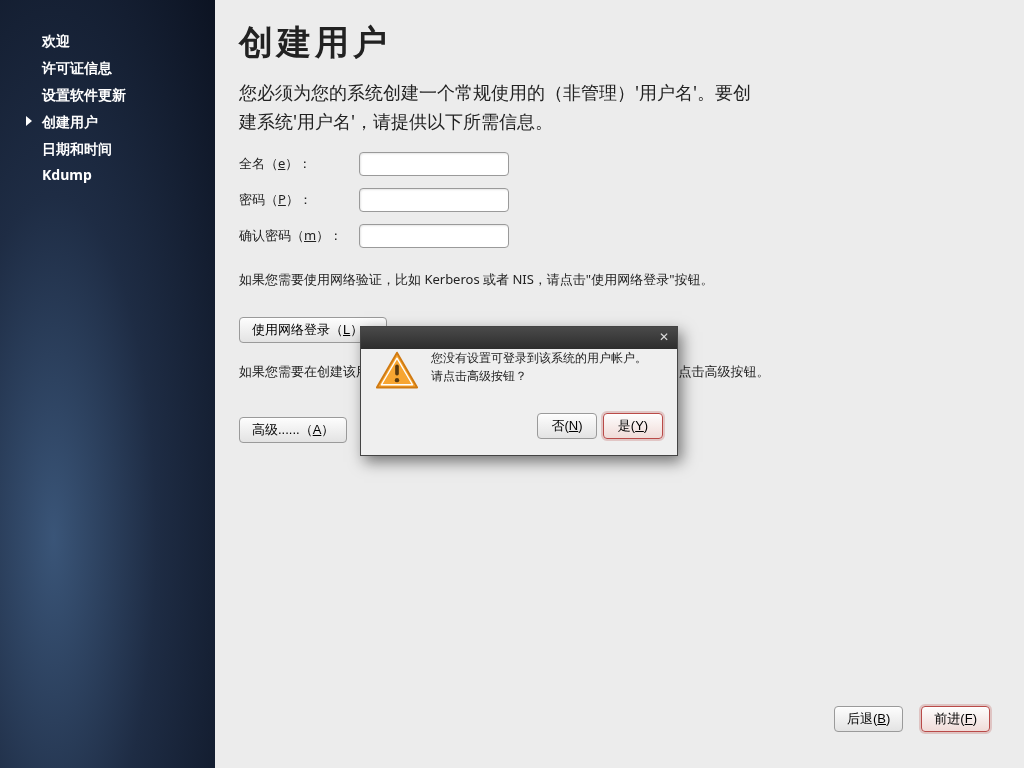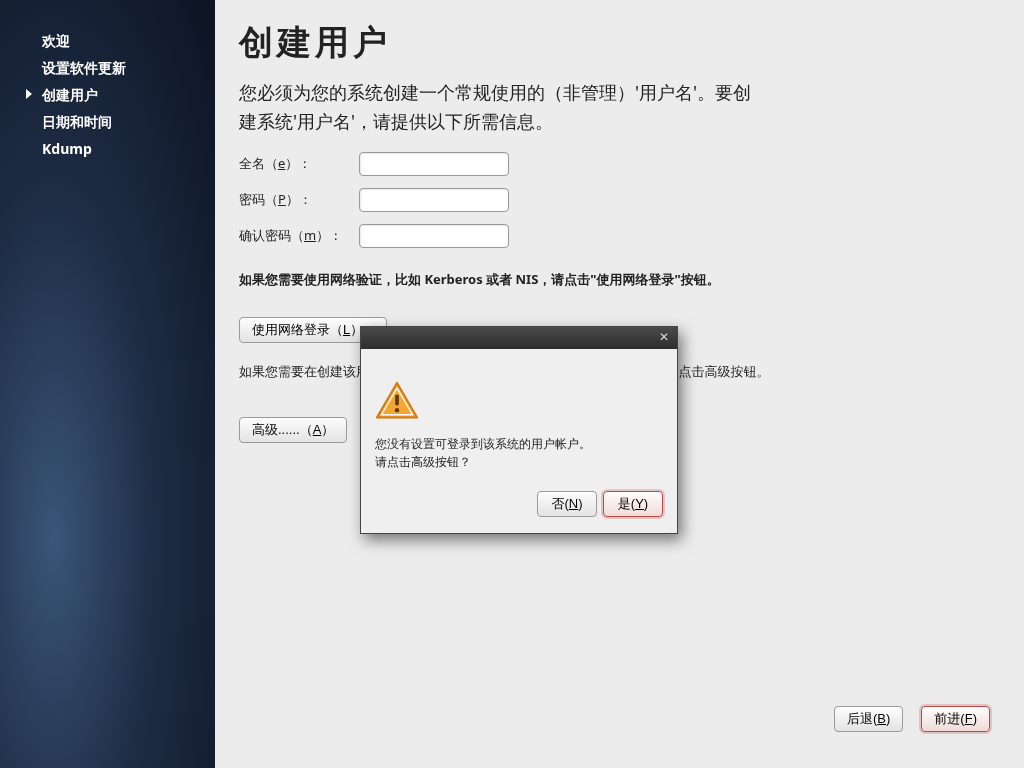--- a/index.html
+++ b/index.html
@@ -22,21 +22,21 @@
   .form-row { display: flex; align-items: center; margin-bottom: 12px; }
   .form-row label { width: 120px; }
   .form-row .mn { text-decoration: underline; }
   .text-input {
     width: 150px; height: 24px;
     border: 1px solid #9a9a9a; border-radius: 4px;
     background: #fff;
     box-shadow: inset 1px 1px 2px rgba(0,0,0,0.1);
     padding: 2px 6px;
   }
-  .note { margin-top: 22px; margin-bottom: 28px; max-width: 600px; font-weight: bold; }
+  .note { margin-top: 22px; margin-bottom: 28px; max-width: 600px; }
   .btn {
     display: inline-block; min-width: 60px; padding: 3px 12px;
     border: 1px solid #9a9a9a; border-radius: 4px;
     background: linear-gradient(#fdfdfd, #e3e3e3);
     cursor: pointer; font-size: 13px; text-align: center;
     box-shadow: 0 1px 0 rgba(255,255,255,0.6) inset;
   }
   .btn .mn { text-decoration: underline; }
   .btn-hi {
     border: 1px solid #b94a48;
@@ -58,32 +58,33 @@
   }
   .modal .titlebar {
     height: 22px; background: linear-gradient(#4a4a4a, #2d2d2d);
     display: flex; justify-content: flex-end; align-items: center;
     padding: 0 6px;
   }
   .modal .close-x {
     width: 14px; height: 14px; color: #ddd; font-size: 12px; line-height: 12px;
     text-align: center; cursor: pointer; font-weight: bold;
   }
-  .modal .body { display: flex; padding: 30px 14px 6px 14px; gap: 12px; flex-direction: column; }
+  .modal .body { display: flex; padding: 0 14px 6px 14px; gap: 12px; }
   .modal .msg { font-size: 12px; line-height: 1.5; }
   .modal .buttons { display: flex; justify-content: flex-end; gap: 6px; padding: 14px 14px 16px 14px; }
   .warning-icon { width: 44px; height: 44px; flex:0 0 44px; }
 </style>
 </head>
 <body>
 
 <div class="app">
 
   <nav class="sidebar">
     <div class="nav-item"><span>欢迎</span></div>
+    <div class="nav-item"><span>许可证信息</span></div>
     <div class="nav-item"><span>设置软件更新</span></div>
     <div class="nav-item active"><span>创建用户</span></div>
     <div class="nav-item"><span>日期和时间</span></div>
     <div class="nav-item"><span>Kdump</span></div>
   </nav>
 
   <div class="main">
     <h1>创建用户</h1>
     <p class="desc">您必须为您的系统创建一个常规使用的（非管理）'用户名'。要创建系统'用户名'，请提供以下所需信息。</p>
 

